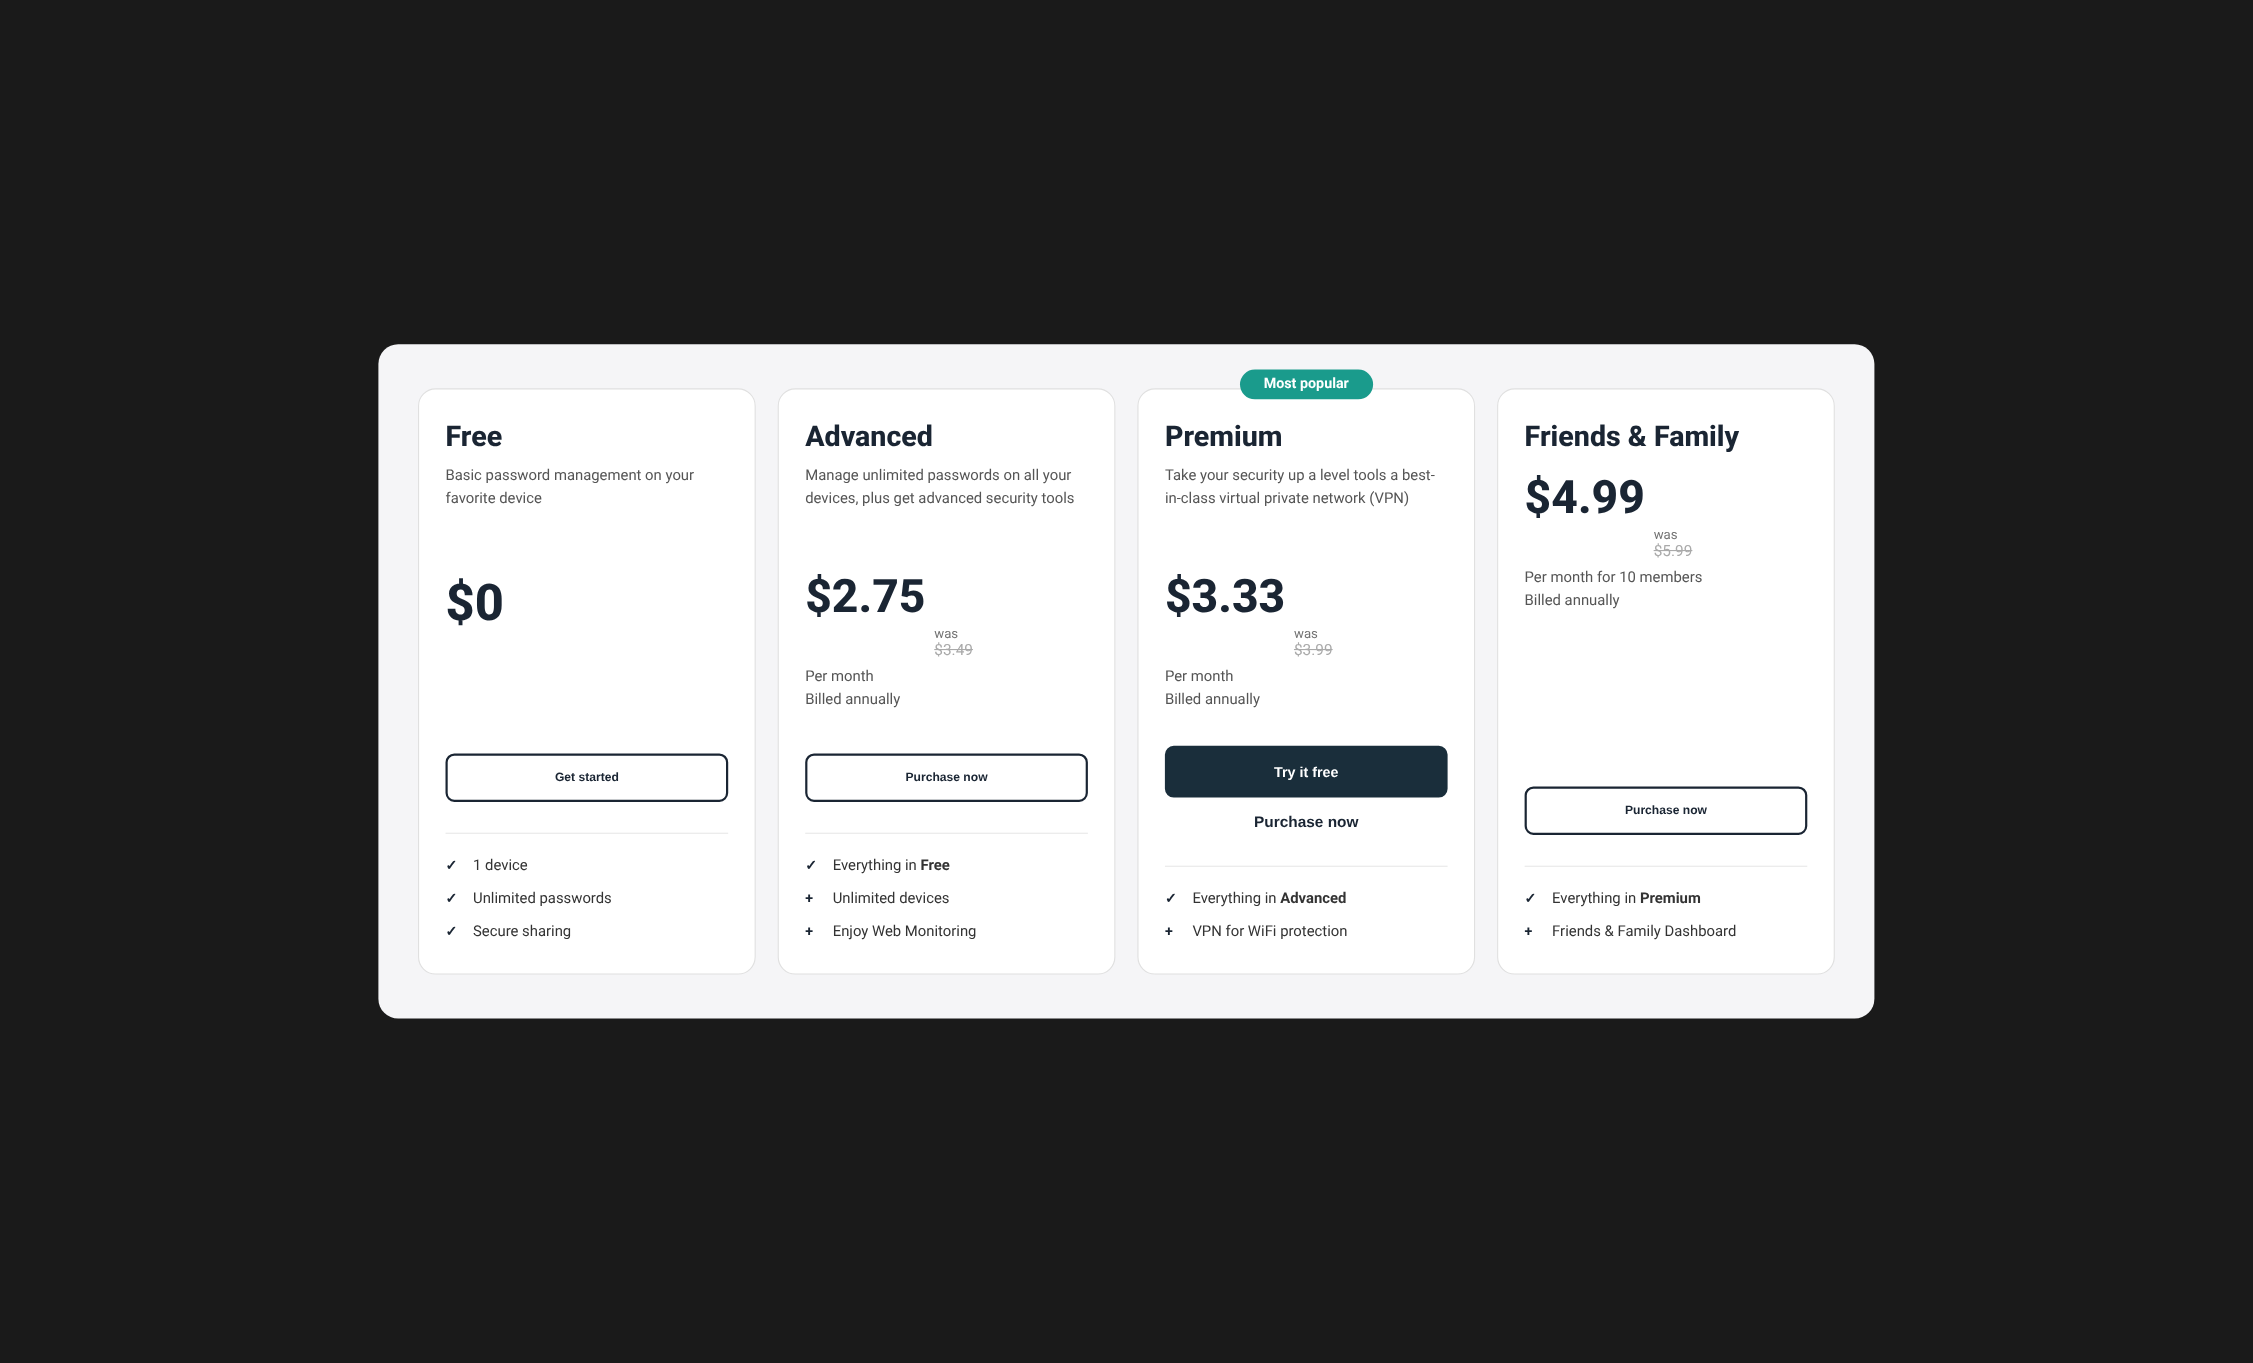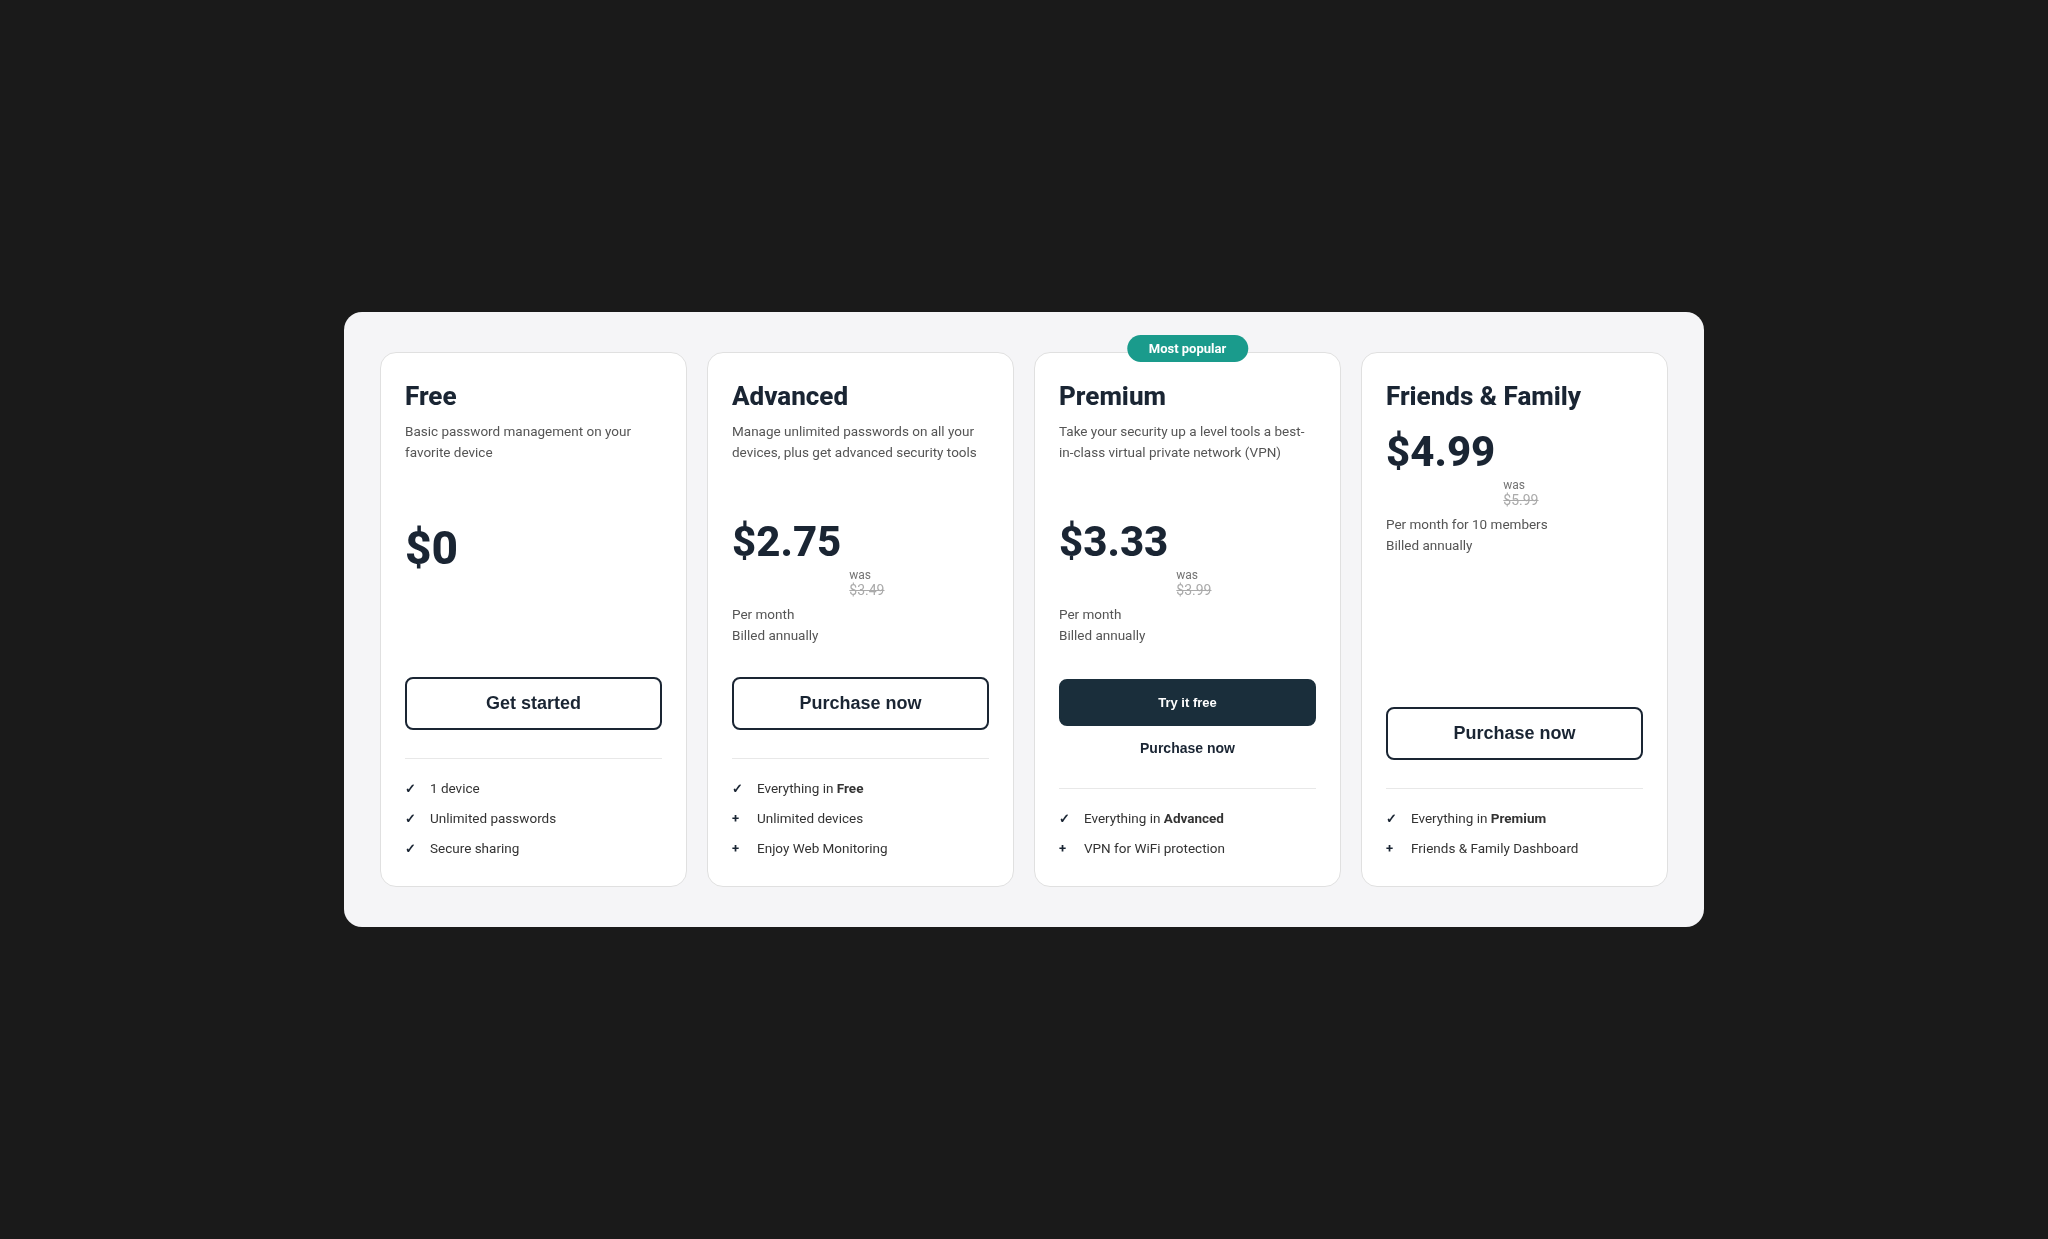--- a/index.html
+++ b/index.html
@@ -128,21 +128,21 @@
       padding-top: 20px;
       display: flex;
       flex-direction: column;
       gap: 10px;
     }
 
     .btn-outline {
       background: transparent;
       border: 2px solid #1a2533;
       color: #1a2533;
-      font-size: 18px;
+      font-size: 11px;
       font-weight: 700;
       padding: 14px 0;
       border-radius: 8px;
       cursor: pointer;
       text-align: center;
       width: 100%;
       transition: background 0.15s;
     }
 
     .btn-solid {

